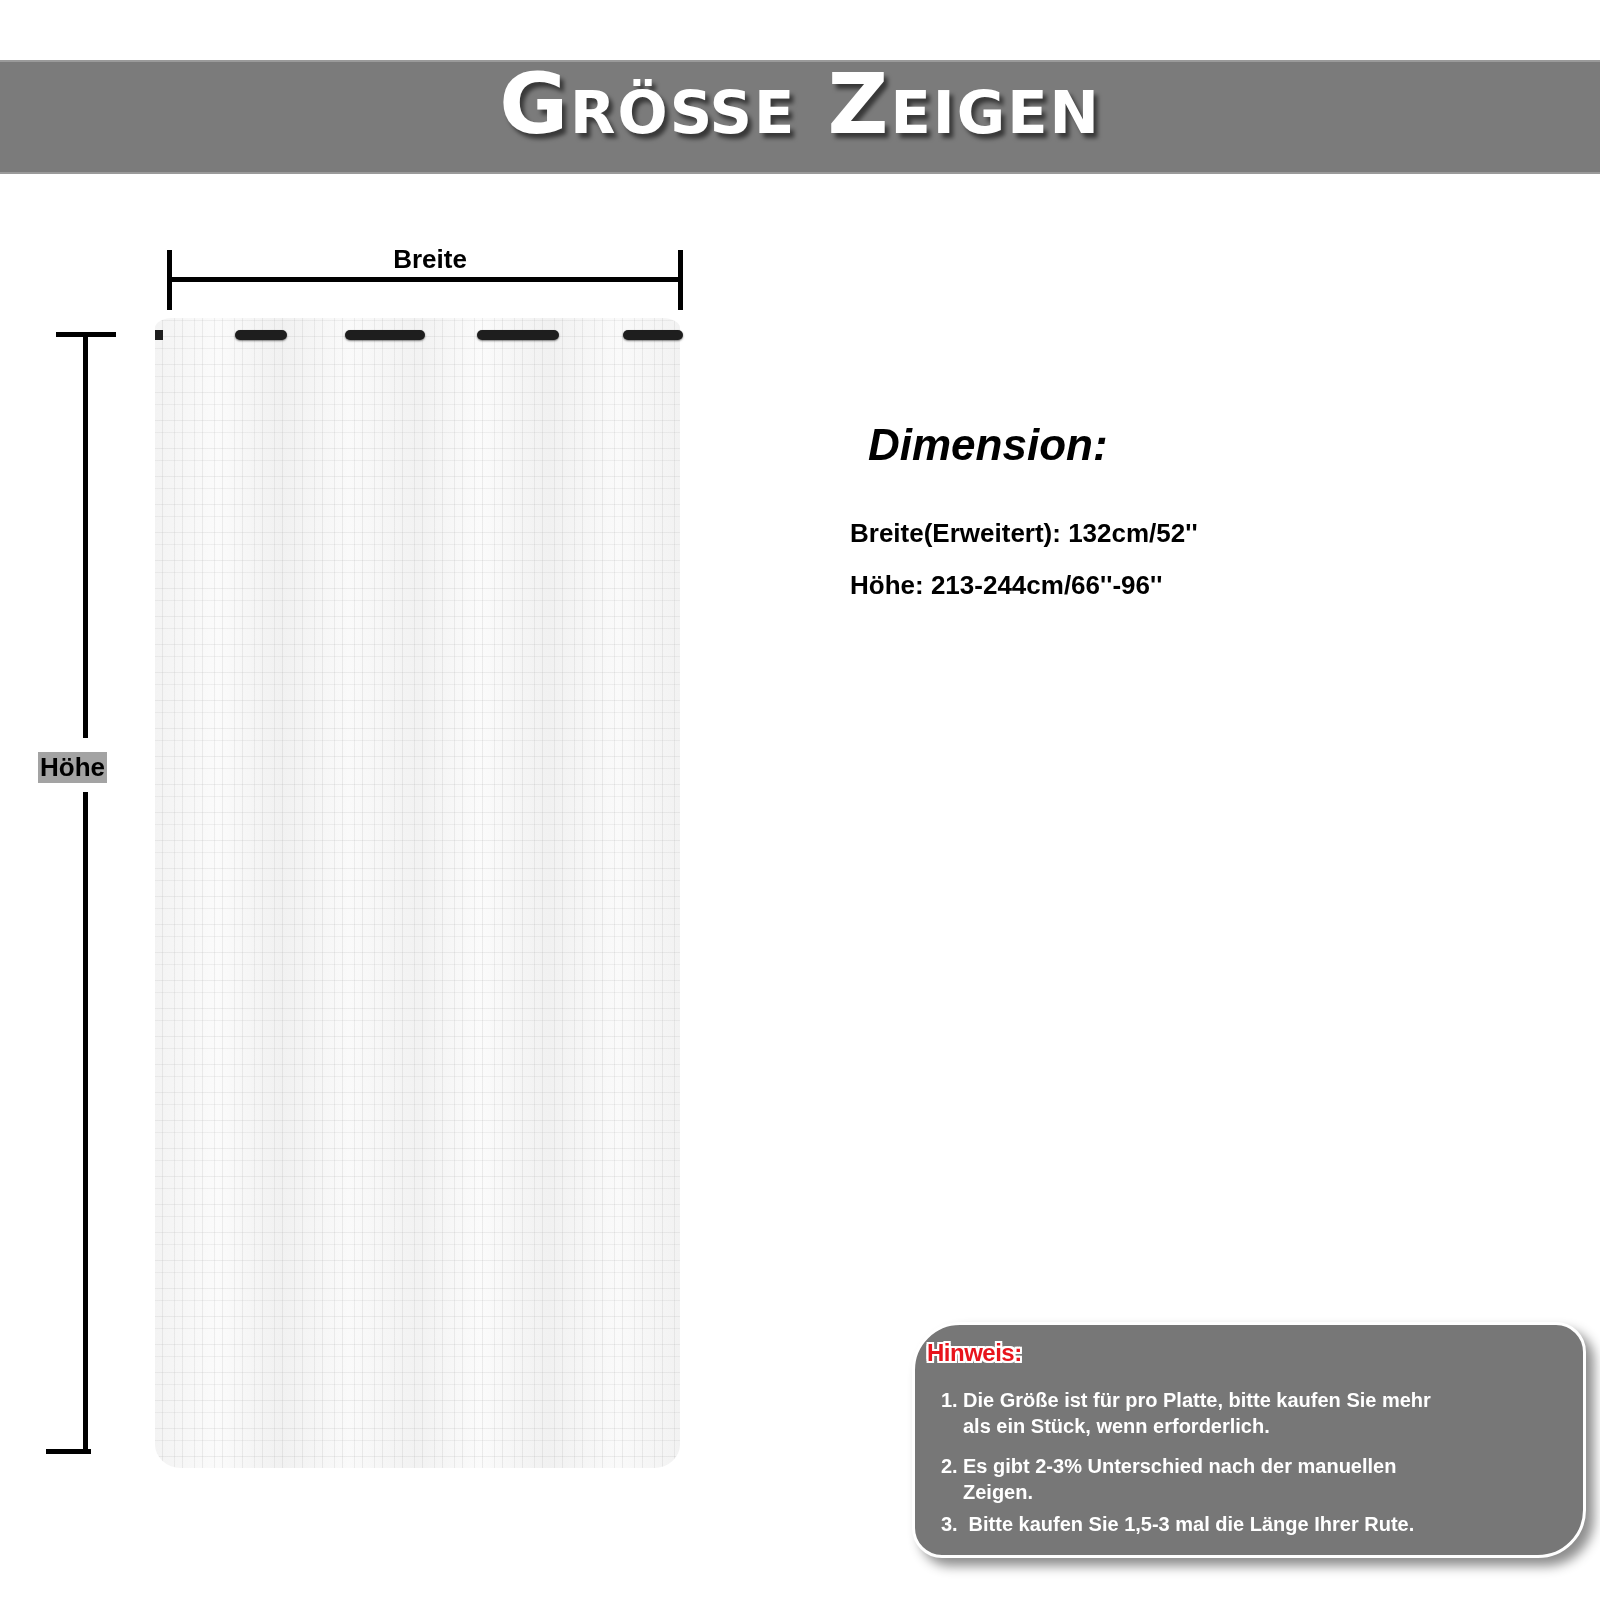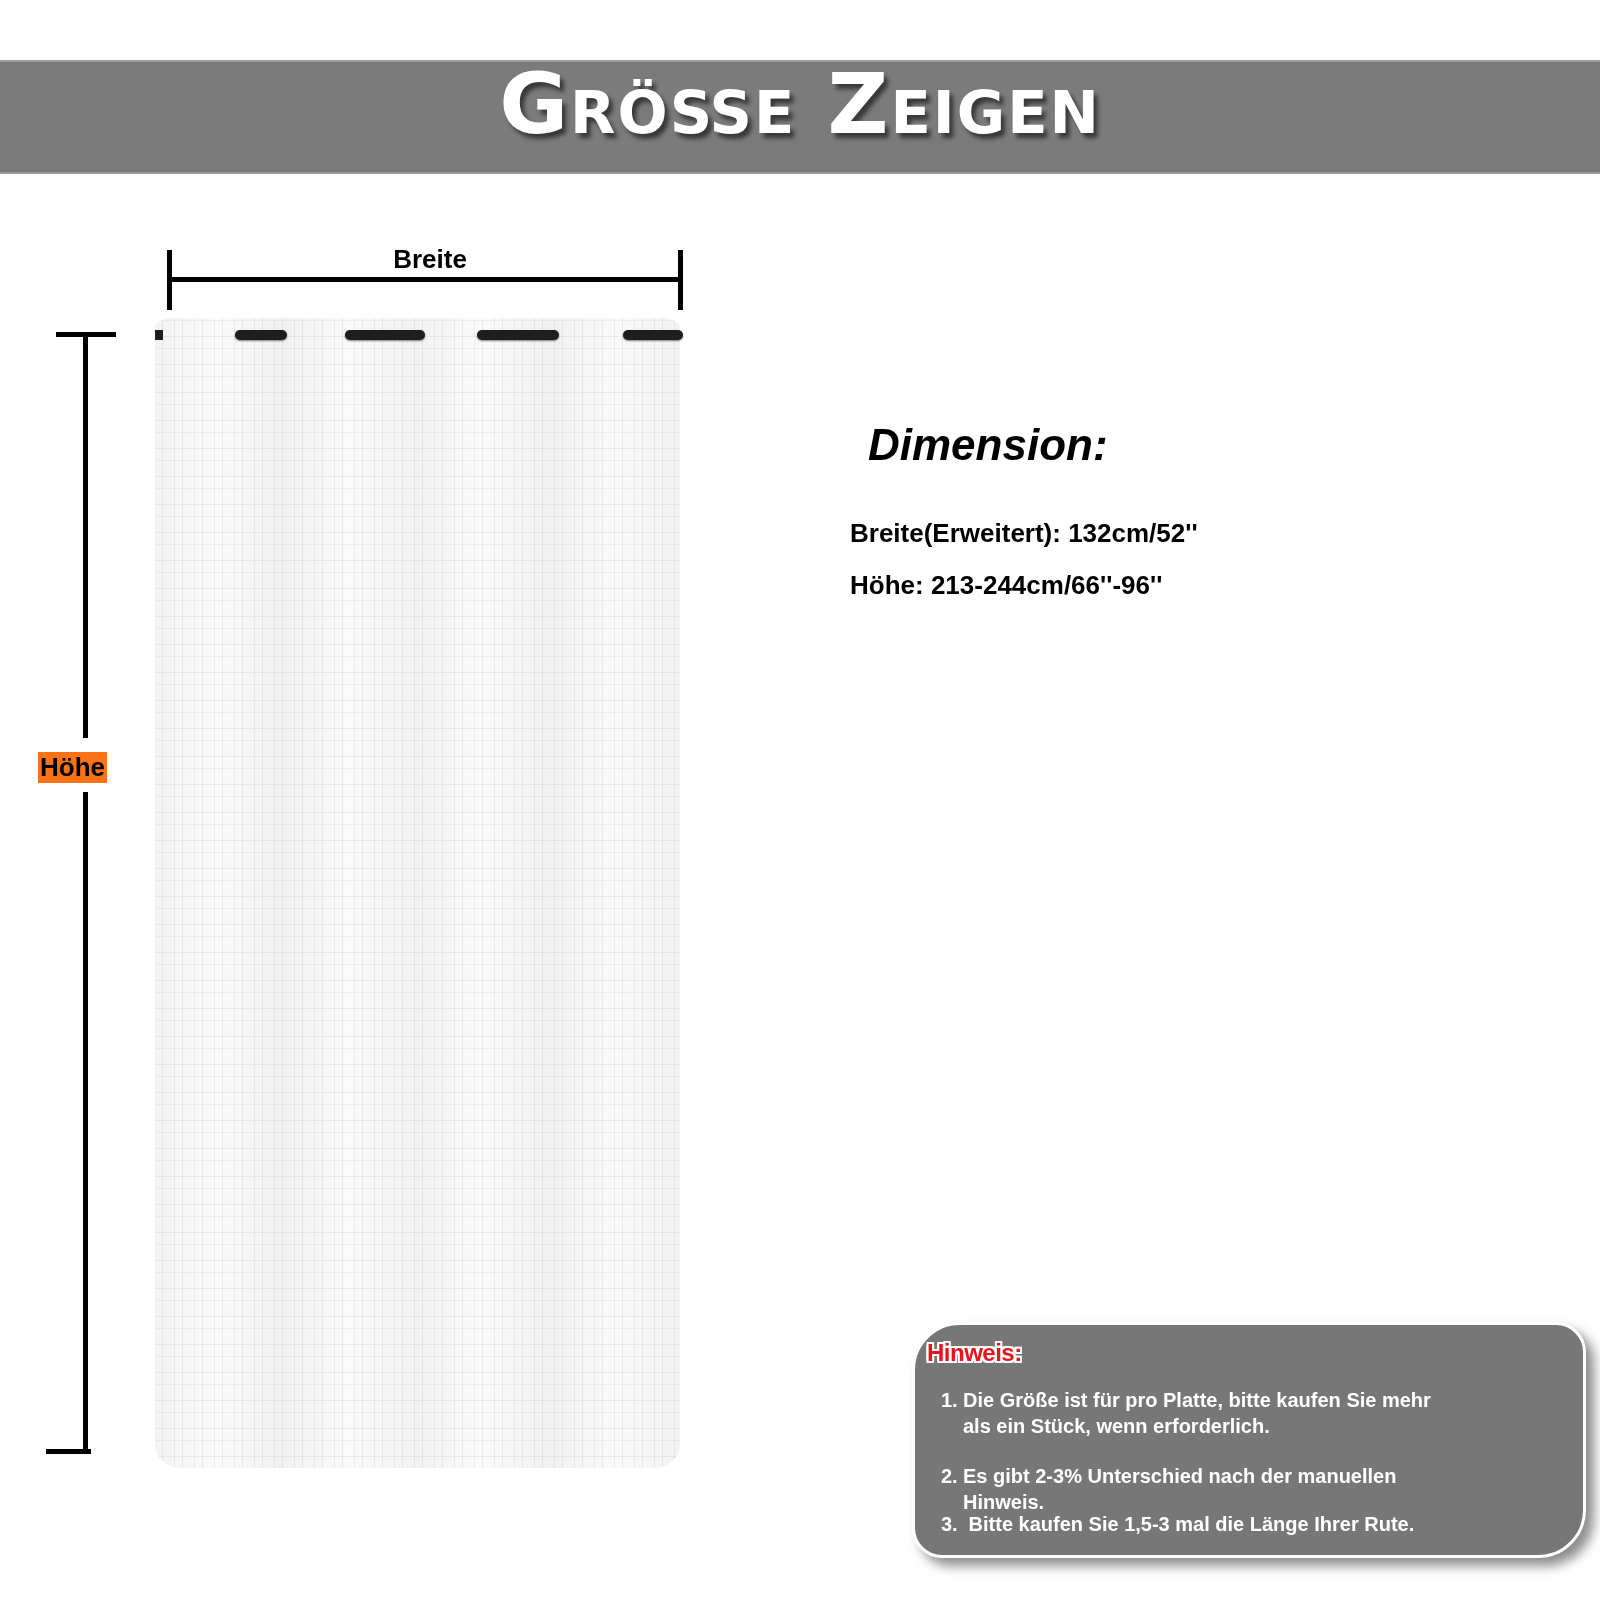--- a/index.html
+++ b/index.html
@@ -9,21 +9,21 @@
 
   .breite-bar { position: absolute; left: 168px; top: 277px; width: 513px; height: 5px; background: #000; }
   .breite-tick-l { position: absolute; left: 167px; top: 250px; width: 5px; height: 60px; background: #000; }
   .breite-tick-r { position: absolute; left: 678px; top: 250px; width: 5px; height: 60px; background: #000; }
   .breite-label { position: absolute; left: 350px; top: 244px; width: 160px; text-align: center; font-size: 26px; font-weight: bold; color: #000; }
 
   .hoehe-bar-top { position: absolute; left: 83px; top: 333px; width: 5px; height: 405px; background: #000; }
   .hoehe-bar-bot { position: absolute; left: 83px; top: 792px; width: 5px; height: 660px; background: #000; }
   .hoehe-tick-t { position: absolute; left: 56px; top: 332px; width: 60px; height: 5px; background: #000; }
   .hoehe-tick-b { position: absolute; left: 46px; top: 1449px; width: 45px; height: 5px; background: #000; }
-  .hoehe-label { position: absolute; left: 38px; top: 752px; font-size: 26px; font-weight: bold; color: #000; background: #f97316; padding: 0 2px; }
+  .hoehe-label { position: absolute; left: 38px; top: 752px; font-size: 26px; font-weight: bold; color: #000; background: #a3a3a3; padding: 0 2px; }
 
   .curtain { position: absolute; left: 155px; top: 318px; width: 525px; height: 1150px; }
   .curtain-fabric { position: absolute; left: 0; top: 0; width: 525px; height: 1150px;
     background:
       repeating-linear-gradient(90deg, rgba(0,0,0,0) 0, rgba(0,0,0,0) 7px, rgba(160,160,160,0.18) 7px, rgba(160,160,160,0.18) 8px, rgba(0,0,0,0) 8px, rgba(0,0,0,0) 19px, rgba(150,150,150,0.14) 19px, rgba(150,150,150,0.14) 20px),
       repeating-linear-gradient(0deg, rgba(0,0,0,0) 0, rgba(0,0,0,0) 11px, rgba(160,160,160,0.16) 11px, rgba(160,160,160,0.16) 12px, rgba(0,0,0,0) 12px, rgba(0,0,0,0) 27px, rgba(150,150,150,0.12) 27px, rgba(150,150,150,0.12) 28px),
       linear-gradient(90deg, #f3f3f3 0%, #fbfbfb 12%, #f1f1f1 24%, #fafafa 37%, #f2f2f2 50%, #fbfbfb 62%, #f1f1f1 75%, #fafafa 88%, #f2f2f2 100%);
     border-radius: 18px 18px 26px 26px / 10px 10px 24px 24px;
   }
   .grommet { position: absolute; top: 12px; height: 10px; background: #1e1e1e; border-radius: 5px; box-shadow: 0 1px 2px rgba(0,0,0,0.5); }
@@ -33,21 +33,21 @@
   .dim-line { position: absolute; left: 850px; font-size: 26px; font-weight: bold; color: #000; }
   .dim-line.l1 { top: 518px; }
   .dim-line.l2 { top: 570px; }
 
   .note-box { position: absolute; left: 912px; top: 1322px; width: 668px; height: 230px; background: #777777; border-radius: 48px 30px 48px 30px; border: 3px solid #ffffff; box-shadow: 8px 8px 12px rgba(0,0,0,0.45); }
   .note-title { position: absolute; left: 12px; top: 14px; font-size: 24px; font-weight: bold; color: #e8141c; letter-spacing: -0.5px; text-shadow: -2px -2px 0 #fff, 2px -2px 0 #fff, -2px 2px 0 #fff, 2px 2px 0 #fff, 0 2px 0 #fff, 0 -2px 0 #fff, 2px 0 0 #fff, -2px 0 0 #fff; }
   .note-item { position: absolute; left: 26px; font-size: 20px; font-weight: bold; color: #ffffff; line-height: 26px; }
   .note-item .num { display: inline-block; width: 22px; }
   .note-item .cont { padding-left: 22px; display: block; }
   .ni1 { top: 62px; }
-  .ni2 { top: 128px; margin-top: 10px; }
+  .ni2 { top: 128px; }
   .ni3 { top: 186px; }
 </style>
 </head>
 <body>
 
 <div class="banner">
   <div class="banner-title">Größe Zeigen</div>
 </div>
 
 <div class="breite-tick-l"></div>
@@ -75,18 +75,18 @@
 <div class="dim-line l2">Höhe: 213-244cm/66''-96''</div>
 
 <div class="note-box">
   <div class="note-title">Hinweis:</div>
   <div class="note-item ni1">
     <span class="num">1.</span><span>Die Größe ist für pro Platte, bitte kaufen Sie mehr</span>
     <span class="cont">als ein Stück, wenn erforderlich.</span>
   </div>
   <div class="note-item ni2">
     <span class="num">2.</span><span>Es gibt 2-3% Unterschied nach der manuellen</span>
-    <span class="cont">Hinweis.</span>
+    <span class="cont">Zeigen.</span>
   </div>
   <div class="note-item ni3">
     <span class="num">3.</span><span> Bitte kaufen Sie 1,5-3 mal die Länge Ihrer Rute.</span>
   </div>
 </div>
 
 </body></html>

